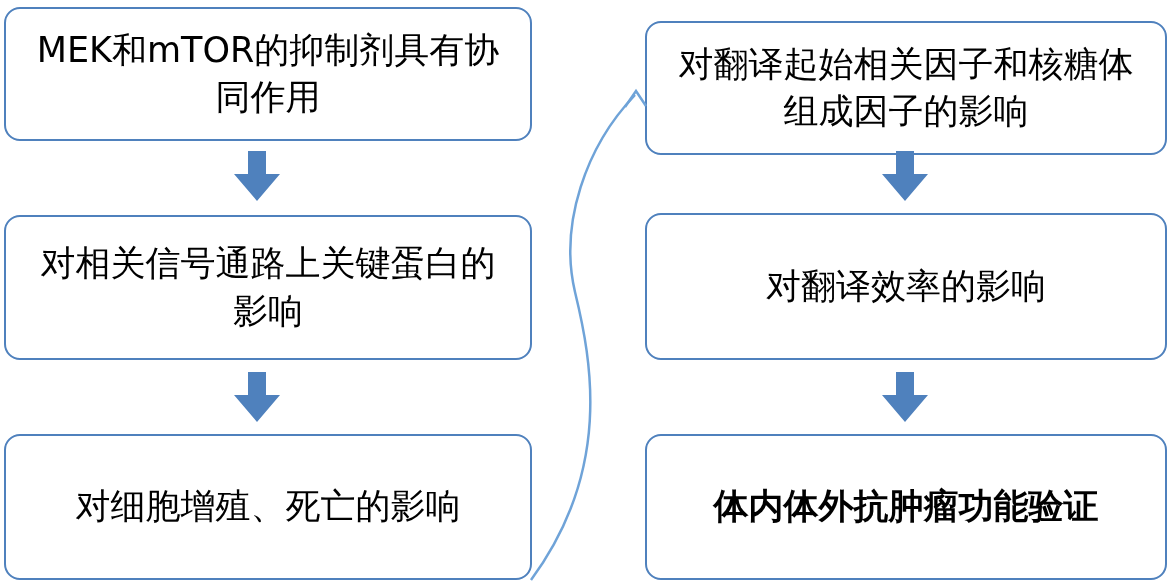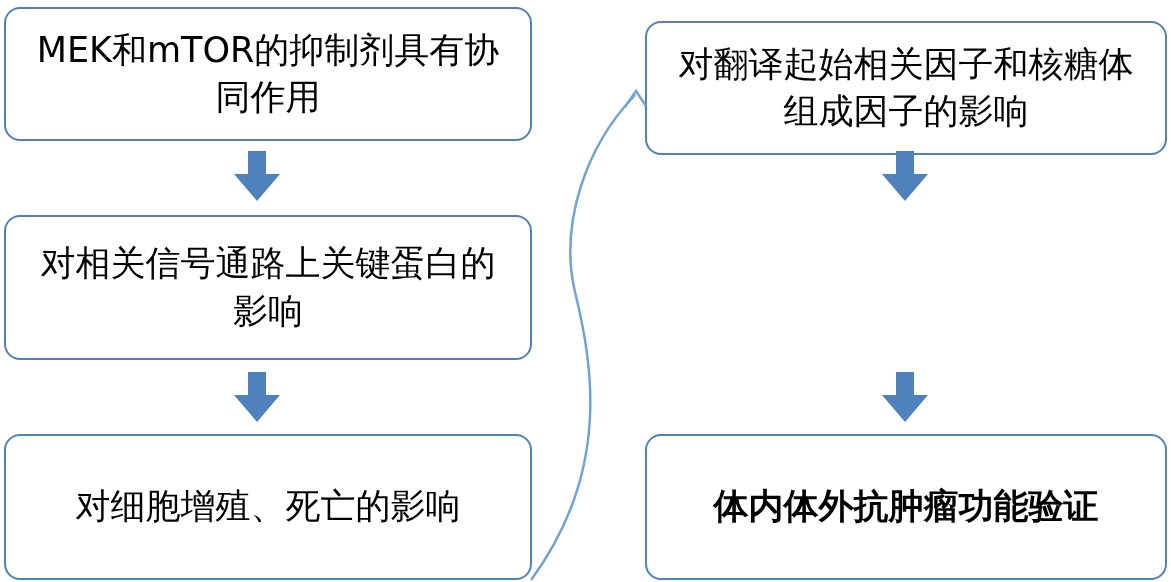--- a/index.html
+++ b/index.html
@@ -60,20 +60,23 @@
   </div>
 
   <div class="flow-box col-left" style="top:434px; height:146px;text-align:center;">
     <span>对细胞增殖、死亡的影响</span>
   </div>
 
   <div class="flow-box col-right" style="top:21px; height:134px;">
     <span>对翻译起始相关因子和核糖体组成因子的影响</span>
   </div>
 
+  <div class="flow-box col-right" style="top:213px; height:147px;">
+    <span>对翻译效率的影响</span>
+  </div>
 
   <div class="flow-box col-right" style="top:434px; height:146px;font-weight:bold;">
     <span>体内体外抗肿瘤功能验证</span>
   </div>
 
   <div class="down-arrow" style="left:234px; top:151px;">
     <svg width="46" height="50" viewBox="0 0 46 50">
       <path d="M14 0 H32 V23 H46 L23 50 L0 23 H14 Z" fill="#4f81bd"></path>
     </svg>
   </div>

